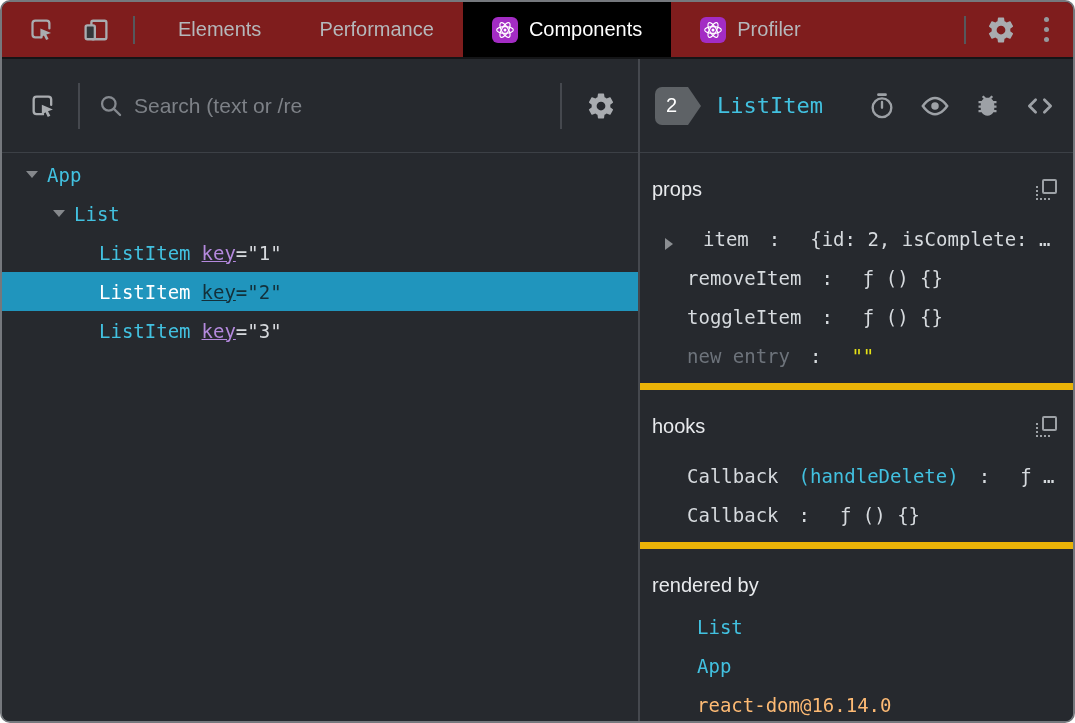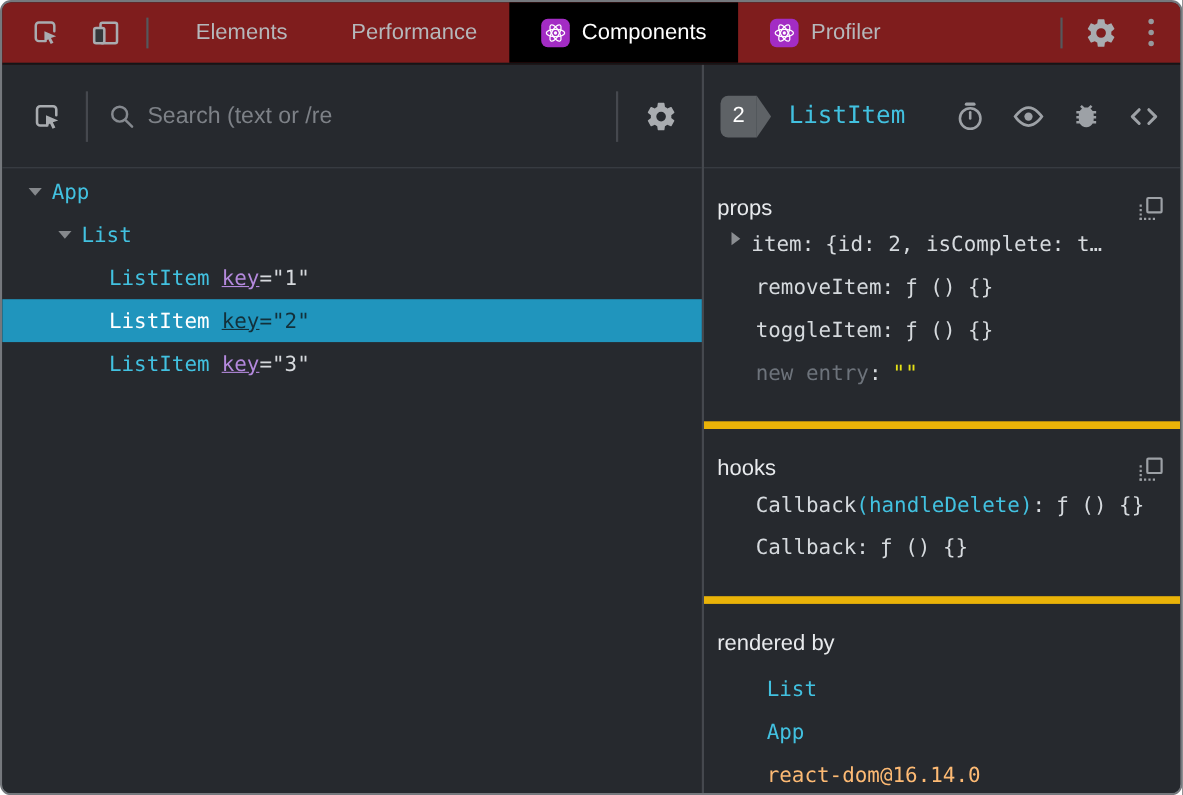--- a/index.html
+++ b/index.html
@@ -134,23 +134,24 @@
   .copy-icon { position: relative; width: 21px; height: 21px; flex-shrink: 0; cursor: default; }
   .copy-front {
     position: absolute; top: 0; right: 0; width: 15px; height: 15px;
     border: 2px solid #9da1a6; border-radius: 2px;
   }
   .copy-back {
     position: absolute; left: 0; bottom: 0; width: 14px; height: 14px;
     border-left: 2px dotted #9da1a6; border-bottom: 2px dotted #9da1a6;
   }
   .kv-row {
-    height: 39px; display: flex; align-items: flex-start; white-space: pre;
+    height: 39px; display: flex; align-items: flex-end; white-space: pre;
     font-family: "DejaVu Sans Mono", monospace; font-size: 19px;
     padding-left: 35px;
+    gap: 20px;
   }
   .kv-row.arrow-row { padding-left: 13px; }
   .tri-right {
     width: 0; height: 0; flex-shrink: 0;
     border-top: 6px solid transparent; border-bottom: 6px solid transparent;
     border-left: 8px solid #8b8e92;
     margin-right: 10px;
   }
   .k  { color: #d6dade; }
   .k.muted { color: #6d737b; }

